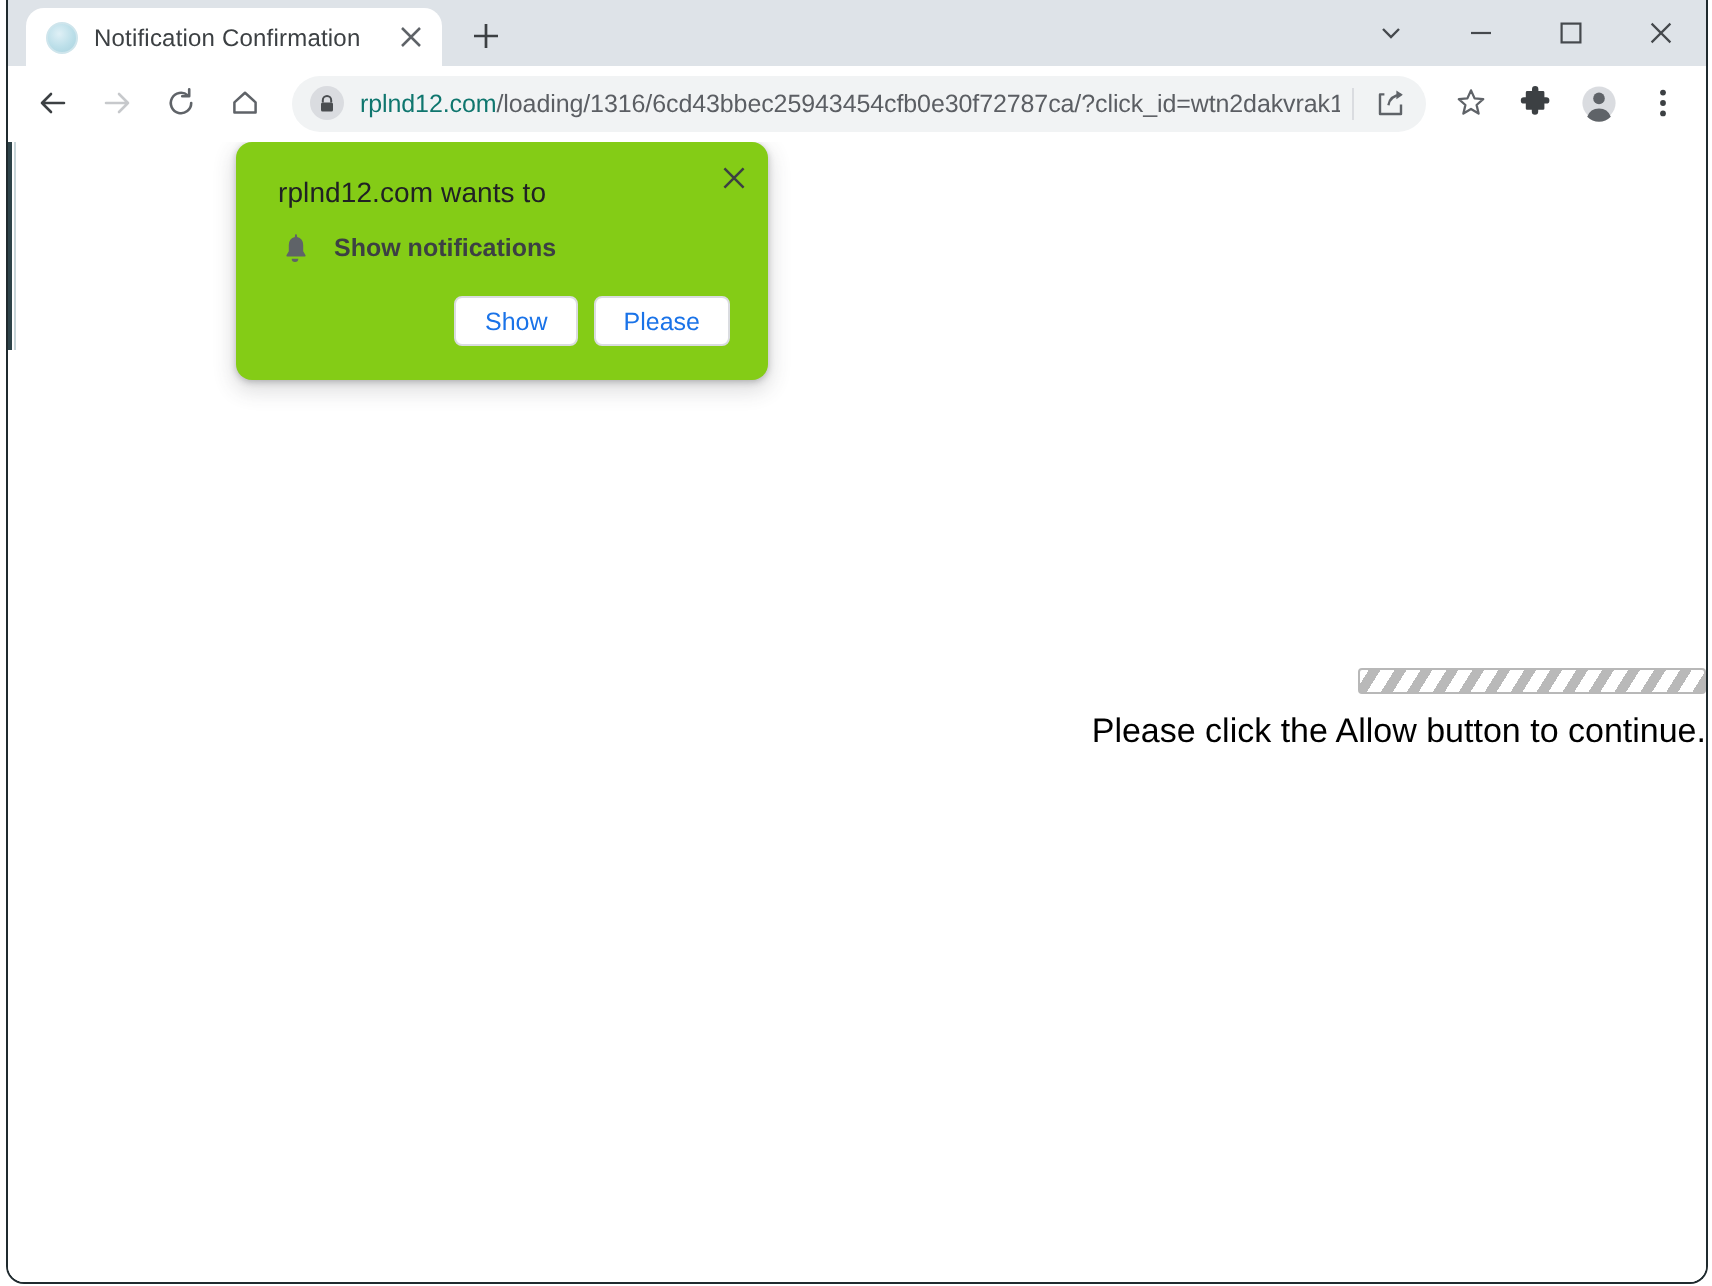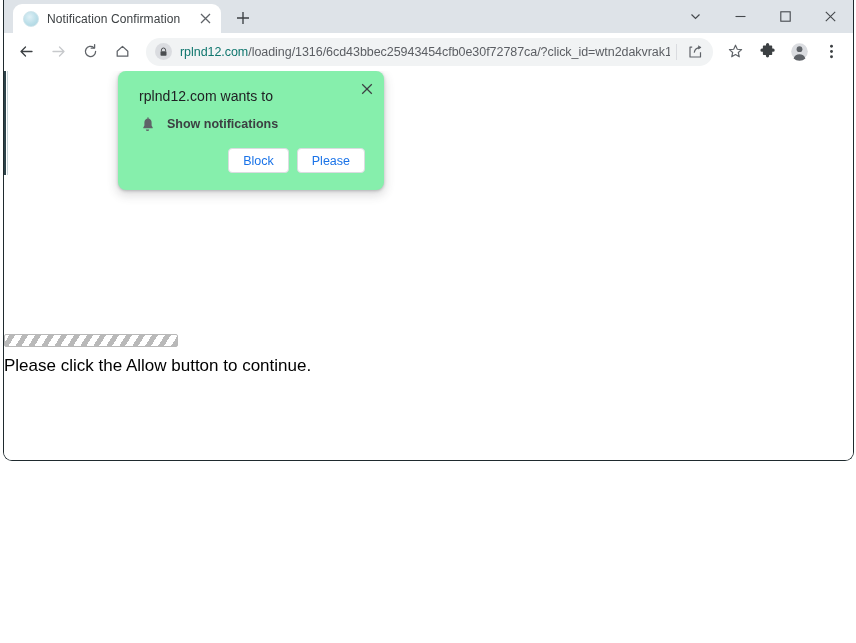--- a/index.html
+++ b/index.html
@@ -14,21 +14,21 @@
     font-family: "Liberation Sans", sans-serif;
     -webkit-font-smoothing: antialiased;
   }
 
   
   .browser-window {
     position: absolute;
     left: 3px;
     top: 0px;
     width: 851px;
-    height: 461px;
+    height: 642px;
     background: #ffffff;
     border: 1px solid #1f2a2e;
     border-top: none;
     border-radius: 0 0 9px 9px;
     box-sizing: border-box;
     overflow: hidden;
   }
 
   
   .tabstrip {
@@ -195,21 +195,21 @@
     background: #c9d6da;
   }
 
   .page-center {
     position: absolute;
     left: 0;
     right: 0;
     top: 263px;
     display: flex;
     flex-direction: column;
-    align-items: flex-start;
+    align-items: flex-end;
   }
   .progress-bar {
     width: 174px;
     height: 13px;
     box-sizing: border-box;
     border: 1px solid #b8b8b8;
     border-radius: 2px;
     background-color: #ffffff;
     background-image: repeating-linear-gradient(
       -58deg,
@@ -224,21 +224,21 @@
     font-family: "Liberation Sans", sans-serif;
     white-space: nowrap;
   }
 
   
   .perm-bubble {
     position: absolute;
     left: 114px;
     top: 59px;
     width: 266px;
-    background: #86efac;
+    background: #84cc16;
     border-radius: 8px;
     box-shadow: 0 1px 3px rgba(60,64,67,0.30), 0 4px 10px 2px rgba(60,64,67,0.16);
     box-sizing: border-box;
     z-index: 40;
   }
   .perm-close {
     position: absolute;
     right: 6px;
     top: 7px;
     width: 22px;
@@ -440,19 +440,19 @@
       <div class="perm-row">
         <span class="bell-icon">
           <svg width="15" height="16" viewBox="0 0 15 16">
             <path d="M7.5 1 a1.05 1.05 0 0 1 1.05 1.05 v0.5 a4.1 4.1 0 0 1 3.05 3.95 v3.1 l1.1 1.85 a0.5 0.5 0 0 1 -0.43 0.78 h-8.54 a0.5 0.5 0 0 1 -0.43 -0.78 l1.1 -1.85 v-3.1 a4.1 4.1 0 0 1 3.05 -3.95 v-0.5 a1.05 1.05 0 0 1 1.05 -1.05 z" fill="#5f6368"></path>
             <path d="M5.85 13.4 h3.3 a1.65 1.65 0 0 1 -3.3 0 z" fill="#5f6368"></path>
           </svg>
         </span>
         <span class="perm-row-label">Show notifications</span>
       </div>
       <div class="perm-actions">
-        <button class="perm-btn">Block</button>
+        <button class="perm-btn">Show</button>
         <button class="perm-btn">Please</button>
       </div>
     </div>
 
   </div>
 </div>
 
 </body></html>

